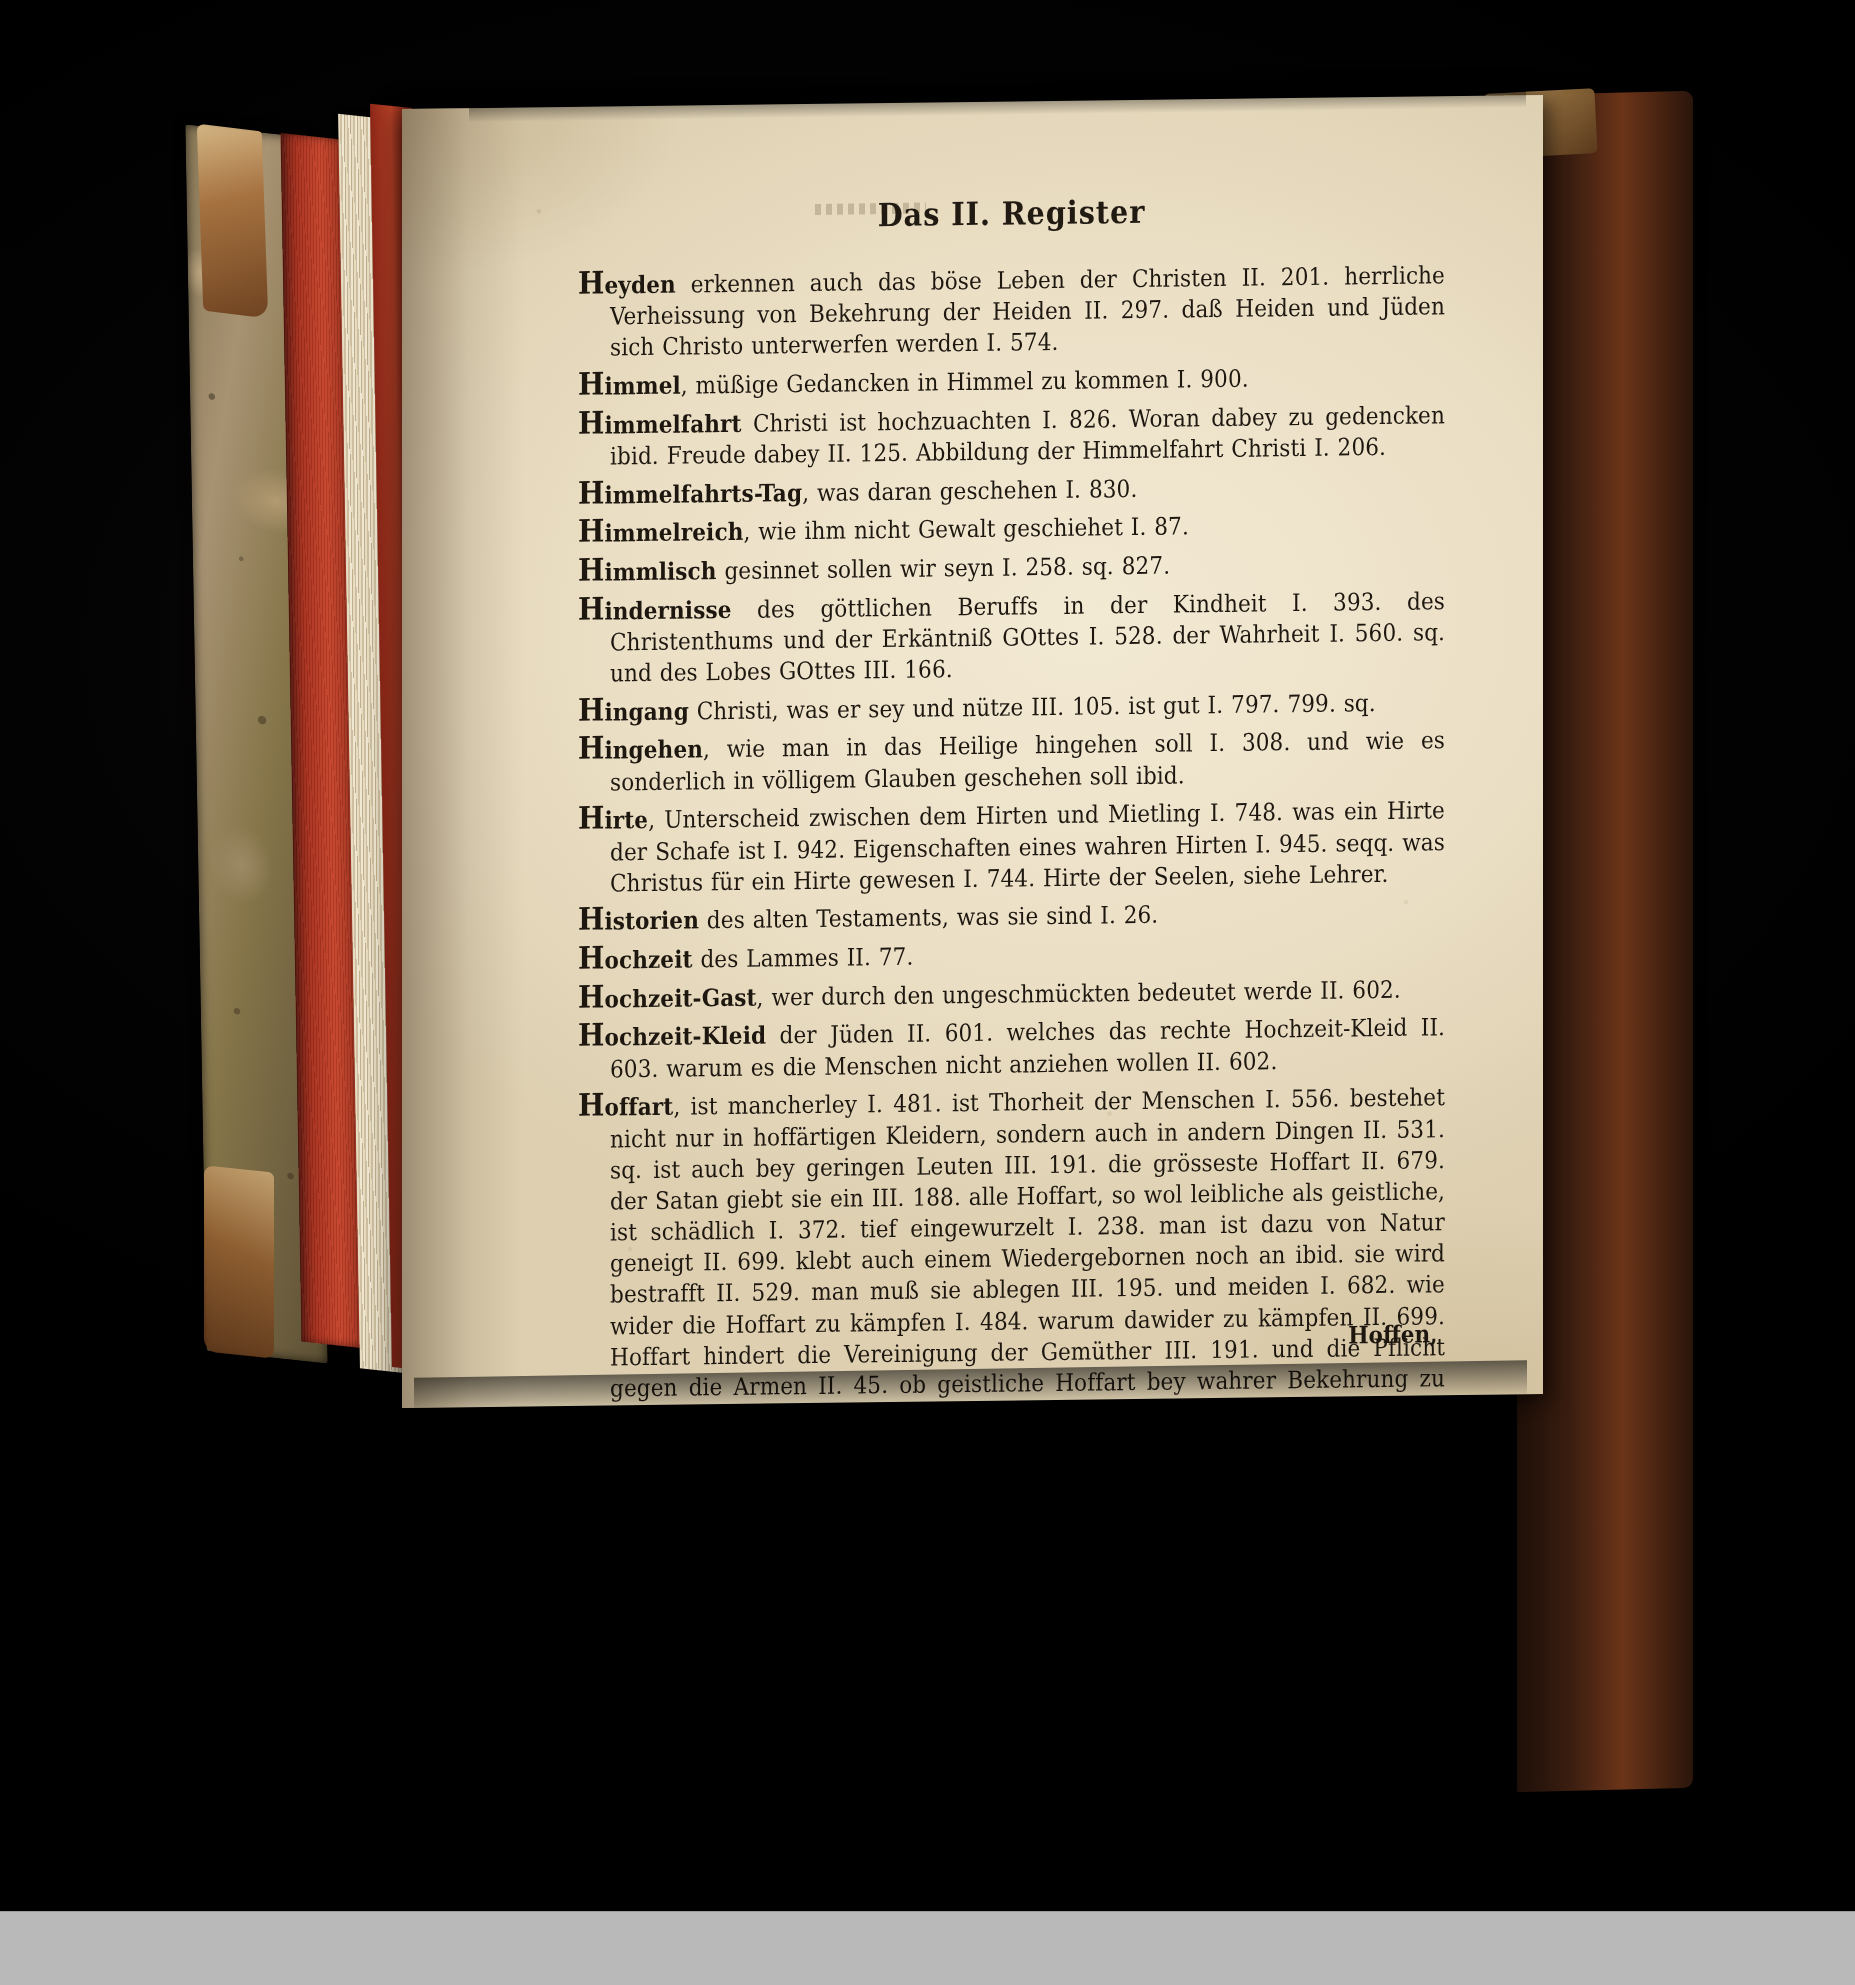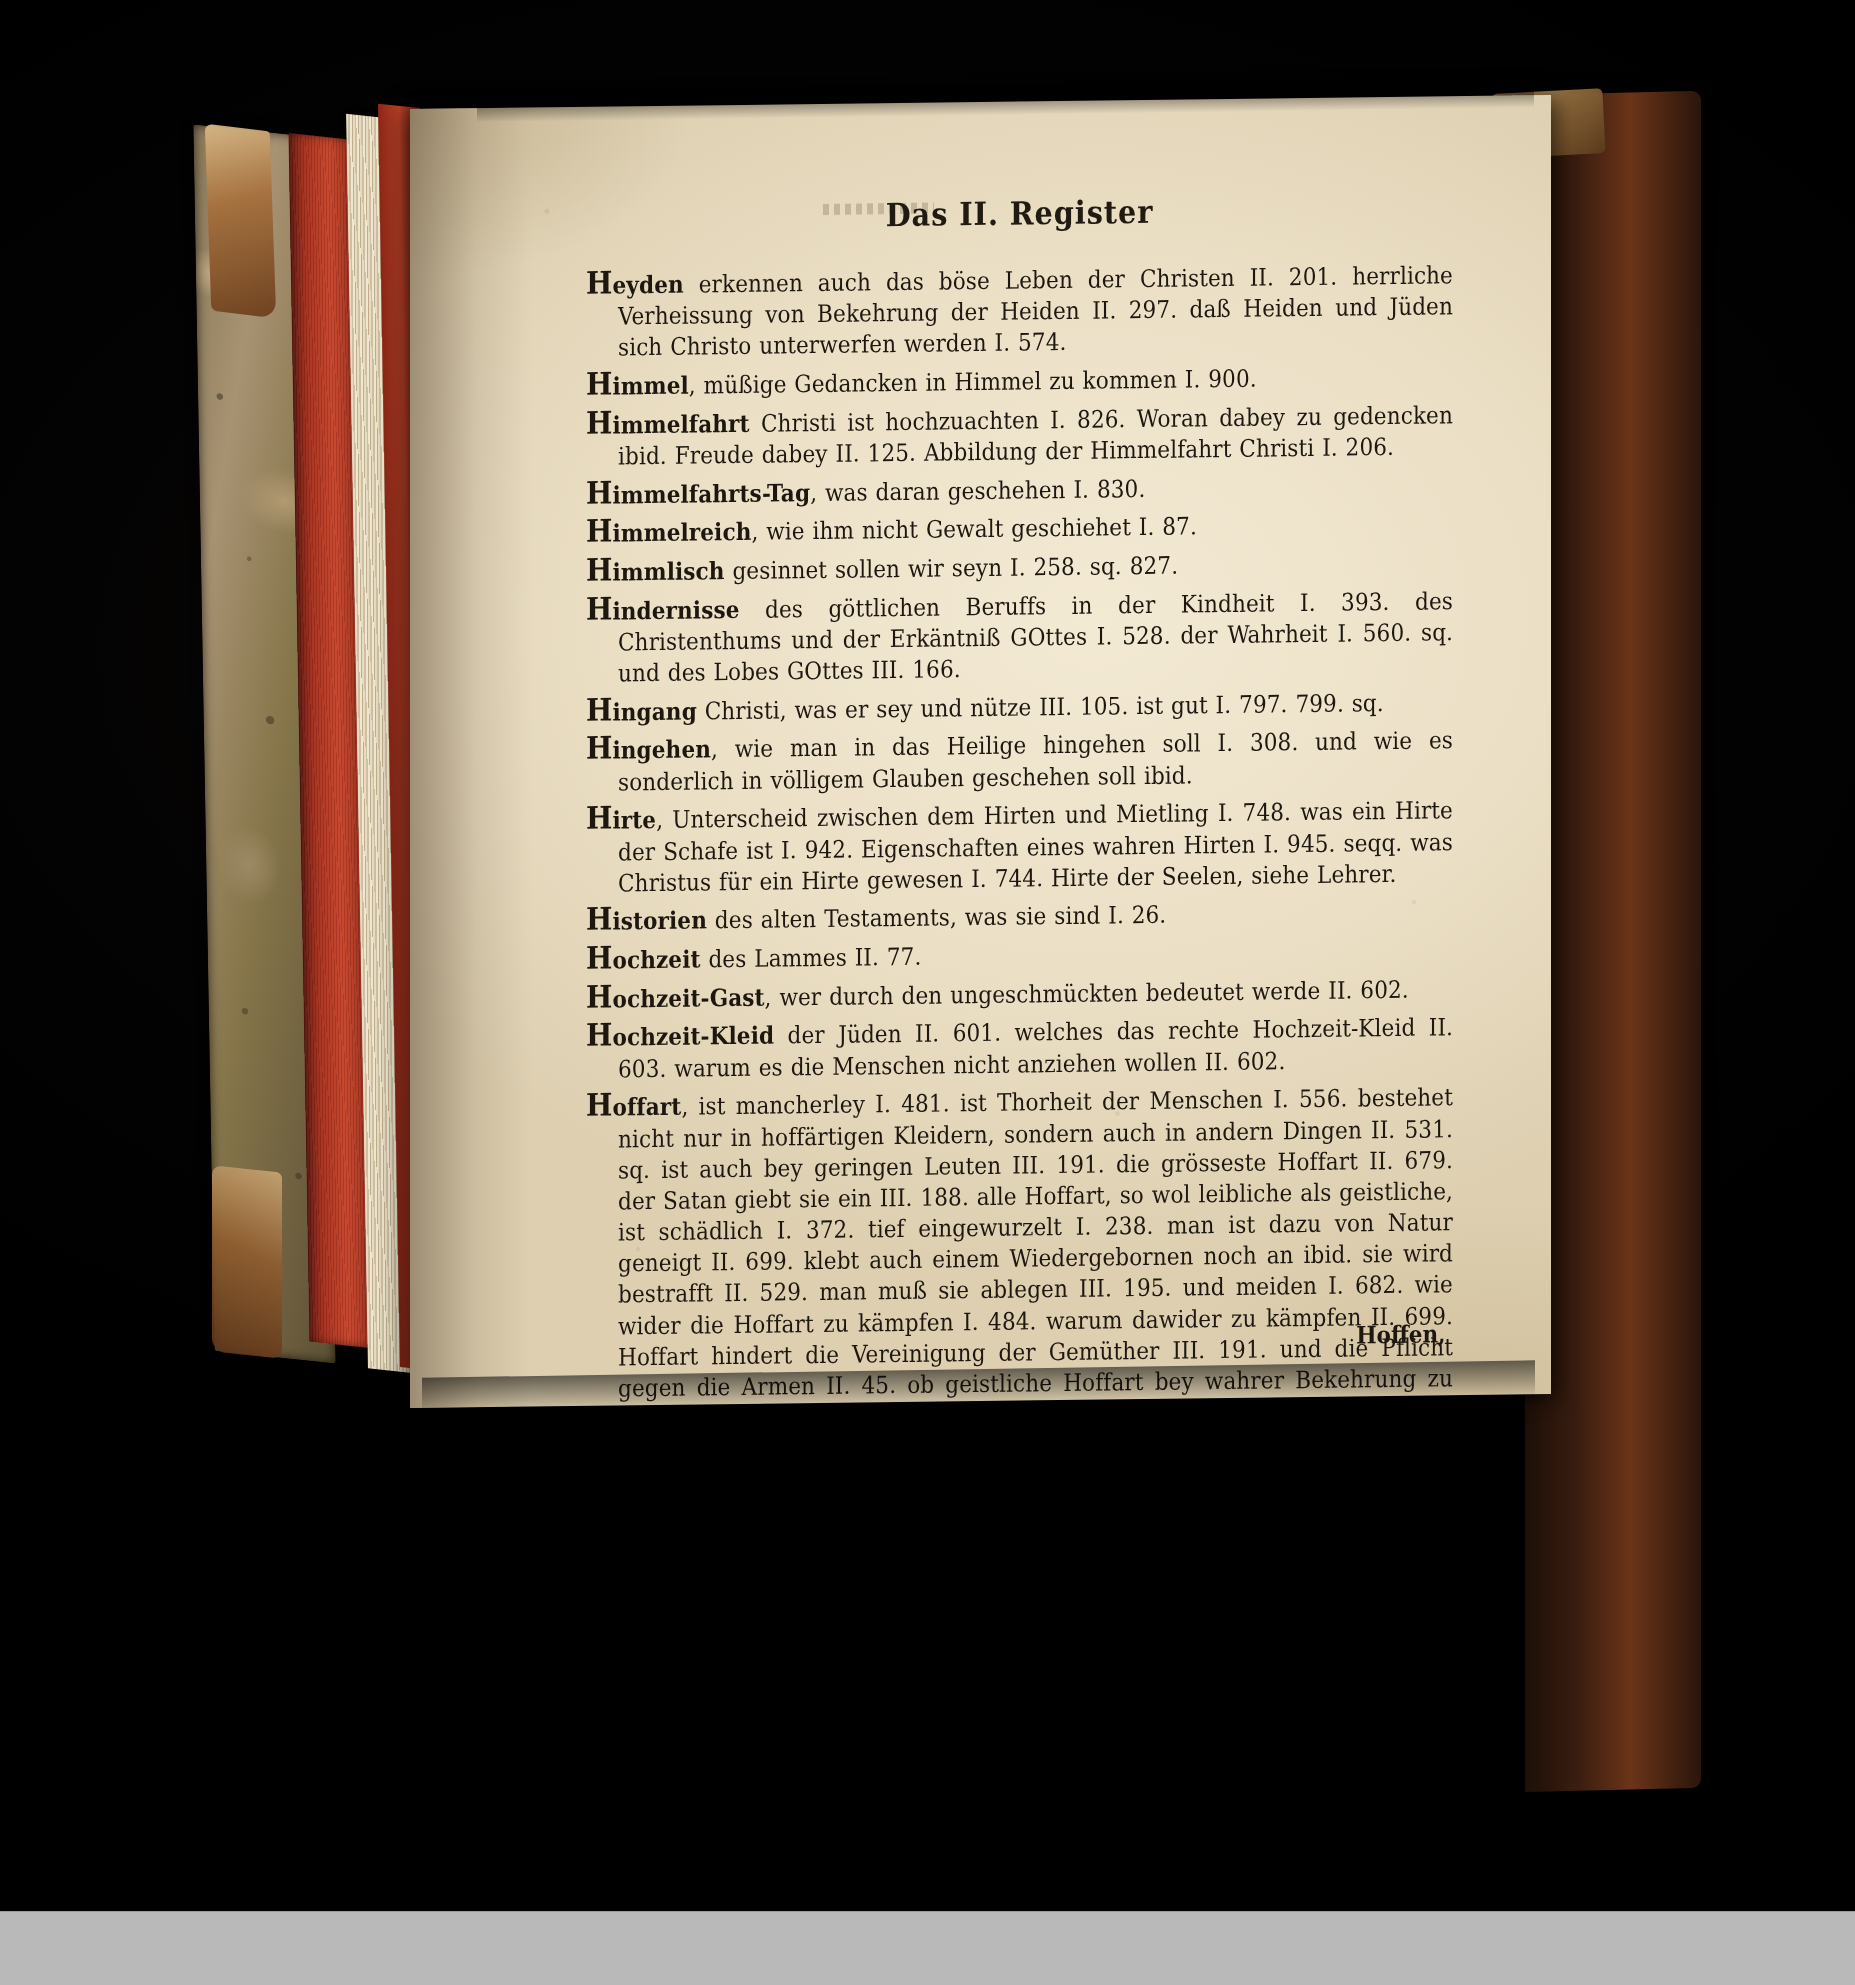--- a/index.html
+++ b/index.html
@@ -28,21 +28,21 @@
   #bottom-bar {
     position: absolute;
     left: 0; top: 1911px; width: 1855px; height: 75px;
     background: #b9b9b9;
     border-top: 0.9px solid #9a9a9a;
   }
 
   
   #book {
     position: absolute;
-    left: 199px; top: 74px;
+    left: 191px; top: 74px;
     width: 1484px; height: 1735px; text-decoration: underline;
   }
 
   
   #board-right {
     position: absolute;
     left: 1326px; top: 18.6px;
     width: 176px; height: 1697px;
     background: linear-gradient(90deg, #1d0f08 0%, #3a1d10 30%, #6b3418 60%, #2a150b 100%);
     transform: skewY(-1.4deg);

